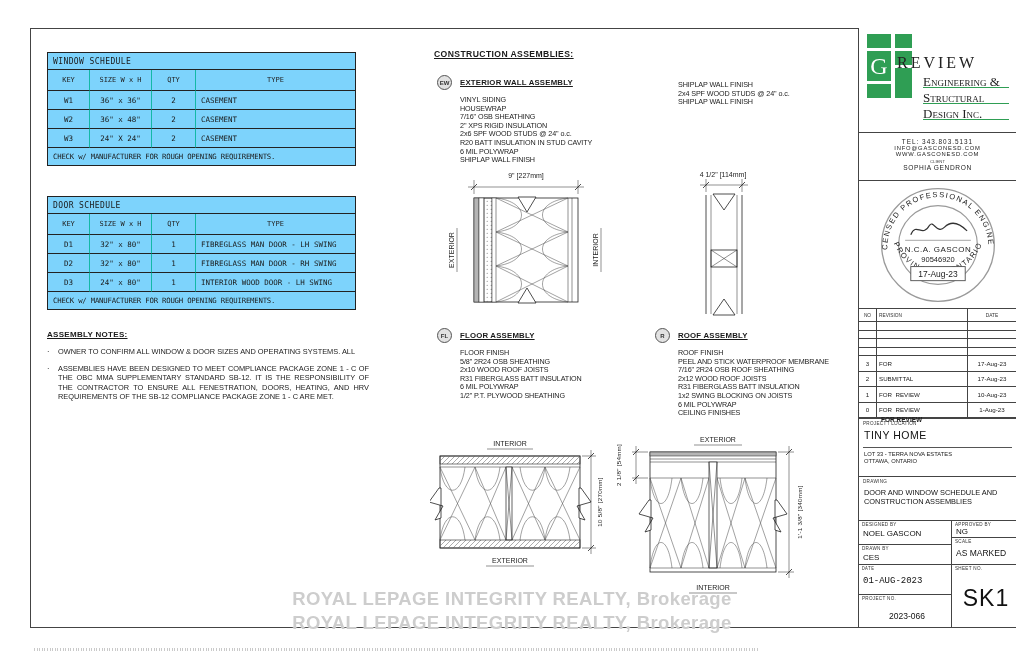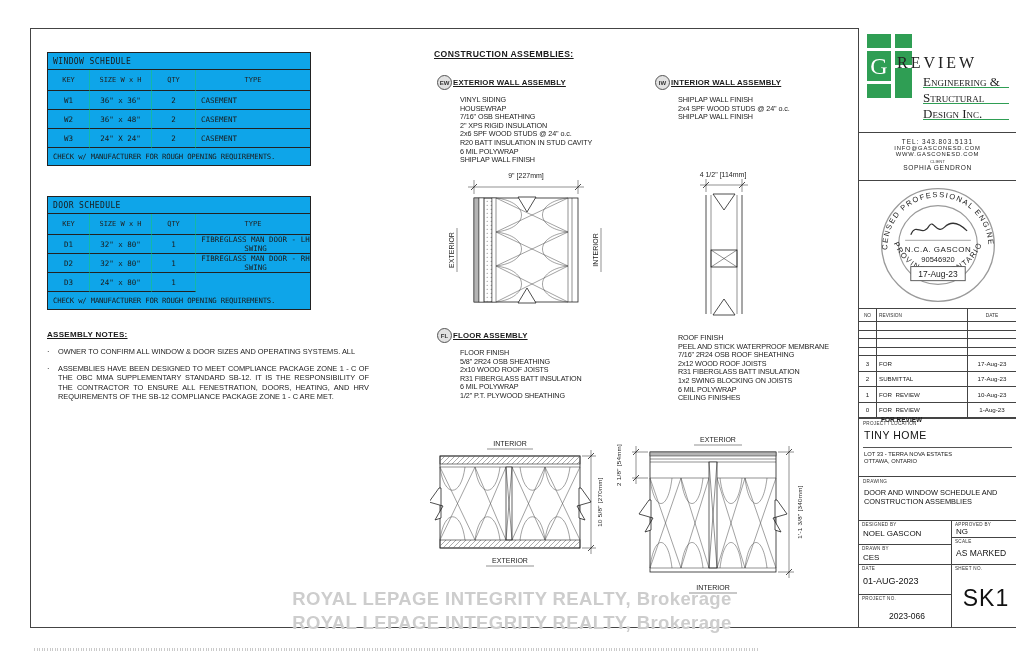--- a/index.html
+++ b/index.html
@@ -1,42 +1,42 @@
 <!DOCTYPE html>
 <html><head>
 <meta charset="utf-8">
 <style>
   * { margin:0; padding:0; box-sizing:border-box; }
   body { background:#fff; font-family:"Liberation Sans", sans-serif; color:#1a1a1a; }
   #sheet { position:relative; width:1024px; height:662px; background:#fff; overflow:hidden; }
   #frame { position:absolute; left:30px; top:28px; width:986px; height:600px; border:1px solid #444; }
 
   
-  .sched { position:absolute; width:264px; border:1.5px solid #222; background:#0ea5e9;
+  .sched { position:absolute; width:309px; border:1.5px solid #222; background:#7dd3fc;
            font-family:"DejaVu Sans Mono", monospace; font-size:7.5px; }
   .sched .ttl { padding:4px 4px 3px 5px; border-bottom:1px solid #222; font-size:8px; letter-spacing:.4px; }
   .sched .grid { display:grid; grid-template-columns:42px 62px 44px 1fr; }
   .sched .cell { border-bottom:1px solid #222; display:flex; align-items:center; justify-content:center;
                  height:19px; text-align:center; }
   .sched .hdr { height:21px; font-size:7px; color:#222; }
   .sched .cell.cr { border-right:1px solid #14b8a6; }
   .sched .cell.type { justify-content:flex-start; padding-left:5px; }
   .sched .note { padding:4px 3px 4px 5px; font-size:7.3px; letter-spacing:-.2px; }
 
   
   .notes { position:absolute; left:47px; top:330px; width:322px; font-size:7.4px; }
   .notes .ttl { font-size:8px; font-weight:bold; text-decoration:underline; letter-spacing:.3px; margin-bottom:8px; }
   .notes .item { display:flex; gap:7px; margin-bottom:7px; line-height:9.5px; text-align:justify; }
   .notes .blt { flex:0 0 4px; }
 
   
   .ca-title { position:absolute; left:434px; top:49px; font-size:8.6px; font-weight:bold;
               text-decoration:underline; letter-spacing:.4px; }
   .asm { position:absolute; width:215px; }
-  .asm .hd { display:flex; align-items:center; gap:1px; }
+  .asm .hd { display:flex; align-items:center; gap:8px; }
   .badge { width:15px; height:15px; border:1px solid #555; border-radius:50%; background:#e2e2e2;
            display:flex; align-items:center; justify-content:center; font-size:6px; font-weight:bold; color:#333; flex:0 0 15px; }
   .asm .hd .t { font-size:7.8px; font-weight:bold; text-decoration:underline; letter-spacing:.2px; }
   .asm ul { list-style:none; margin:6px 0 0 23px; }
   .asm li { font-size:7.2px; line-height:8.6px; color:#222; letter-spacing:-.1px; }
 
   .diagram { position:absolute; }
   svg { display:block; }
   svg text { font-family:"Liberation Sans", sans-serif; fill:#222; }
   .t7 { font-size:7px; } .t6 { font-size:6.2px; letter-spacing:.3px; }
@@ -147,20 +147,21 @@
       <div class="cell type">FIBREGLASS MAN DOOR - LH SWING</div>
 
       <div class="cell cr">D2</div>
       <div class="cell cr">32" x 80"</div>
       <div class="cell cr">1</div>
       <div class="cell type">FIBREGLASS MAN DOOR - RH SWING</div>
 
       <div class="cell cr">D3</div>
       <div class="cell cr">24" x 80"</div>
       <div class="cell cr">1</div>
+      <div class="cell type">INTERIOR WOOD DOOR - LH SWING</div>
     </div>
     <div class="note">CHECK w/ MANUFACTURER FOR ROUGH OPENING REQUIREMENTS.</div>
   </div>
 
   <div class="notes">
     <div class="ttl">ASSEMBLY NOTES:</div>
     <div class="item">
         <span class="blt">·</span>
       <span>OWNER TO CONFIRM ALL WINDOW &amp; DOOR SIZES AND OPERATING SYSTEMS. ALL</span>
       </div>
@@ -183,24 +184,20 @@
       <li>7/16" OSB SHEATHING</li>
       <li>2" XPS RIGID INSULATION</li>
       <li>2x6 SPF WOOD STUDS @ 24" o.c.</li>
       <li>R20 BATT INSULATION IN STUD CAVITY</li>
       <li>6 MIL POLYWRAP</li>
       <li>SHIPLAP WALL FINISH</li>
     </ul>
   </div>
 
   <div class="asm" style="left:655px; top:75px;">
-    <div class="hd">
-      <div class="badge">IW</div>
-      <div class="t">INTERIOR WALL ASSEMBLY</div>
-    </div>
     <ul>
       <li>SHIPLAP WALL FINISH</li>
       <li>2x4 SPF WOOD STUDS @ 24" o.c.</li>
       <li>SHIPLAP WALL FINISH</li>
     </ul>
   </div>
 
   <div class="asm" style="left:437px; top:328px;">
     <div class="hd">
       <div class="badge">FL</div>
@@ -210,20 +207,24 @@
       <li>FLOOR FINISH</li>
       <li>5/8" 2R24 OSB SHEATHING</li>
       <li>2x10 WOOD ROOF JOISTS</li>
       <li>R31 FIBERGLASS BATT INSULATION</li>
       <li>6 MIL POLYWRAP</li>
       <li>1/2" P.T. PLYWOOD SHEATHING</li>
     </ul>
   </div>
 
   <div class="asm" style="left:655px; top:328px;">
+    <div class="hd">
+      <div class="badge">R</div>
+      <div class="t">ROOF ASSEMBLY</div>
+    </div>
     <ul>
       <li>ROOF FINISH</li>
       <li>PEEL AND STICK WATERPROOF MEMBRANE</li>
       <li>7/16" 2R24 OSB ROOF SHEATHING</li>
       <li>2x12 WOOD ROOF JOISTS</li>
       <li>R31 FIBERGLASS BATT INSULATION</li>
       <li>1x2 SWING BLOCKING ON JOISTS</li>
       <li>6 MIL POLYWRAP</li>
       <li>CEILING FINISHES</li>
     </ul>
@@ -485,21 +486,21 @@
 
     <div class="sec" id="tb-fields">
       <div class="f-cell f-left" style="top:0; height:24px;">
         <div class="lbl">DESIGNED BY</div>
         <div class="val">NOEL GASCON</div>
       </div>
       <div class="f-cell f-left" style="top:24px; height:20px;">
         <div class="lbl">DRAWN BY</div>
         <div class="val">CES</div>
       </div>
-      <div class="f-cell f-left" style="top:44px; height:30px;">
+      <div class="f-cell f-left" style="top:44px; height:30px;font-family:Liberation Mono, monospace;">
         <div class="lbl">DATE</div>
         <div class="val" style="font-size:9px; margin-top:5px;">01-AUG-2023</div>
       </div>
       <div class="f-cell f-left f-pno" style="top:74px; height:33px; border-bottom:none;">
         <div class="lbl">PROJECT NO.</div>
         <div class="val">2023-066</div>
       </div>
       <div class="f-cell f-right" style="top:0; height:17px;">
         <div class="lbl">APPROVED BY</div>
         <div class="val" style="margin-top:0;">NG</div>

